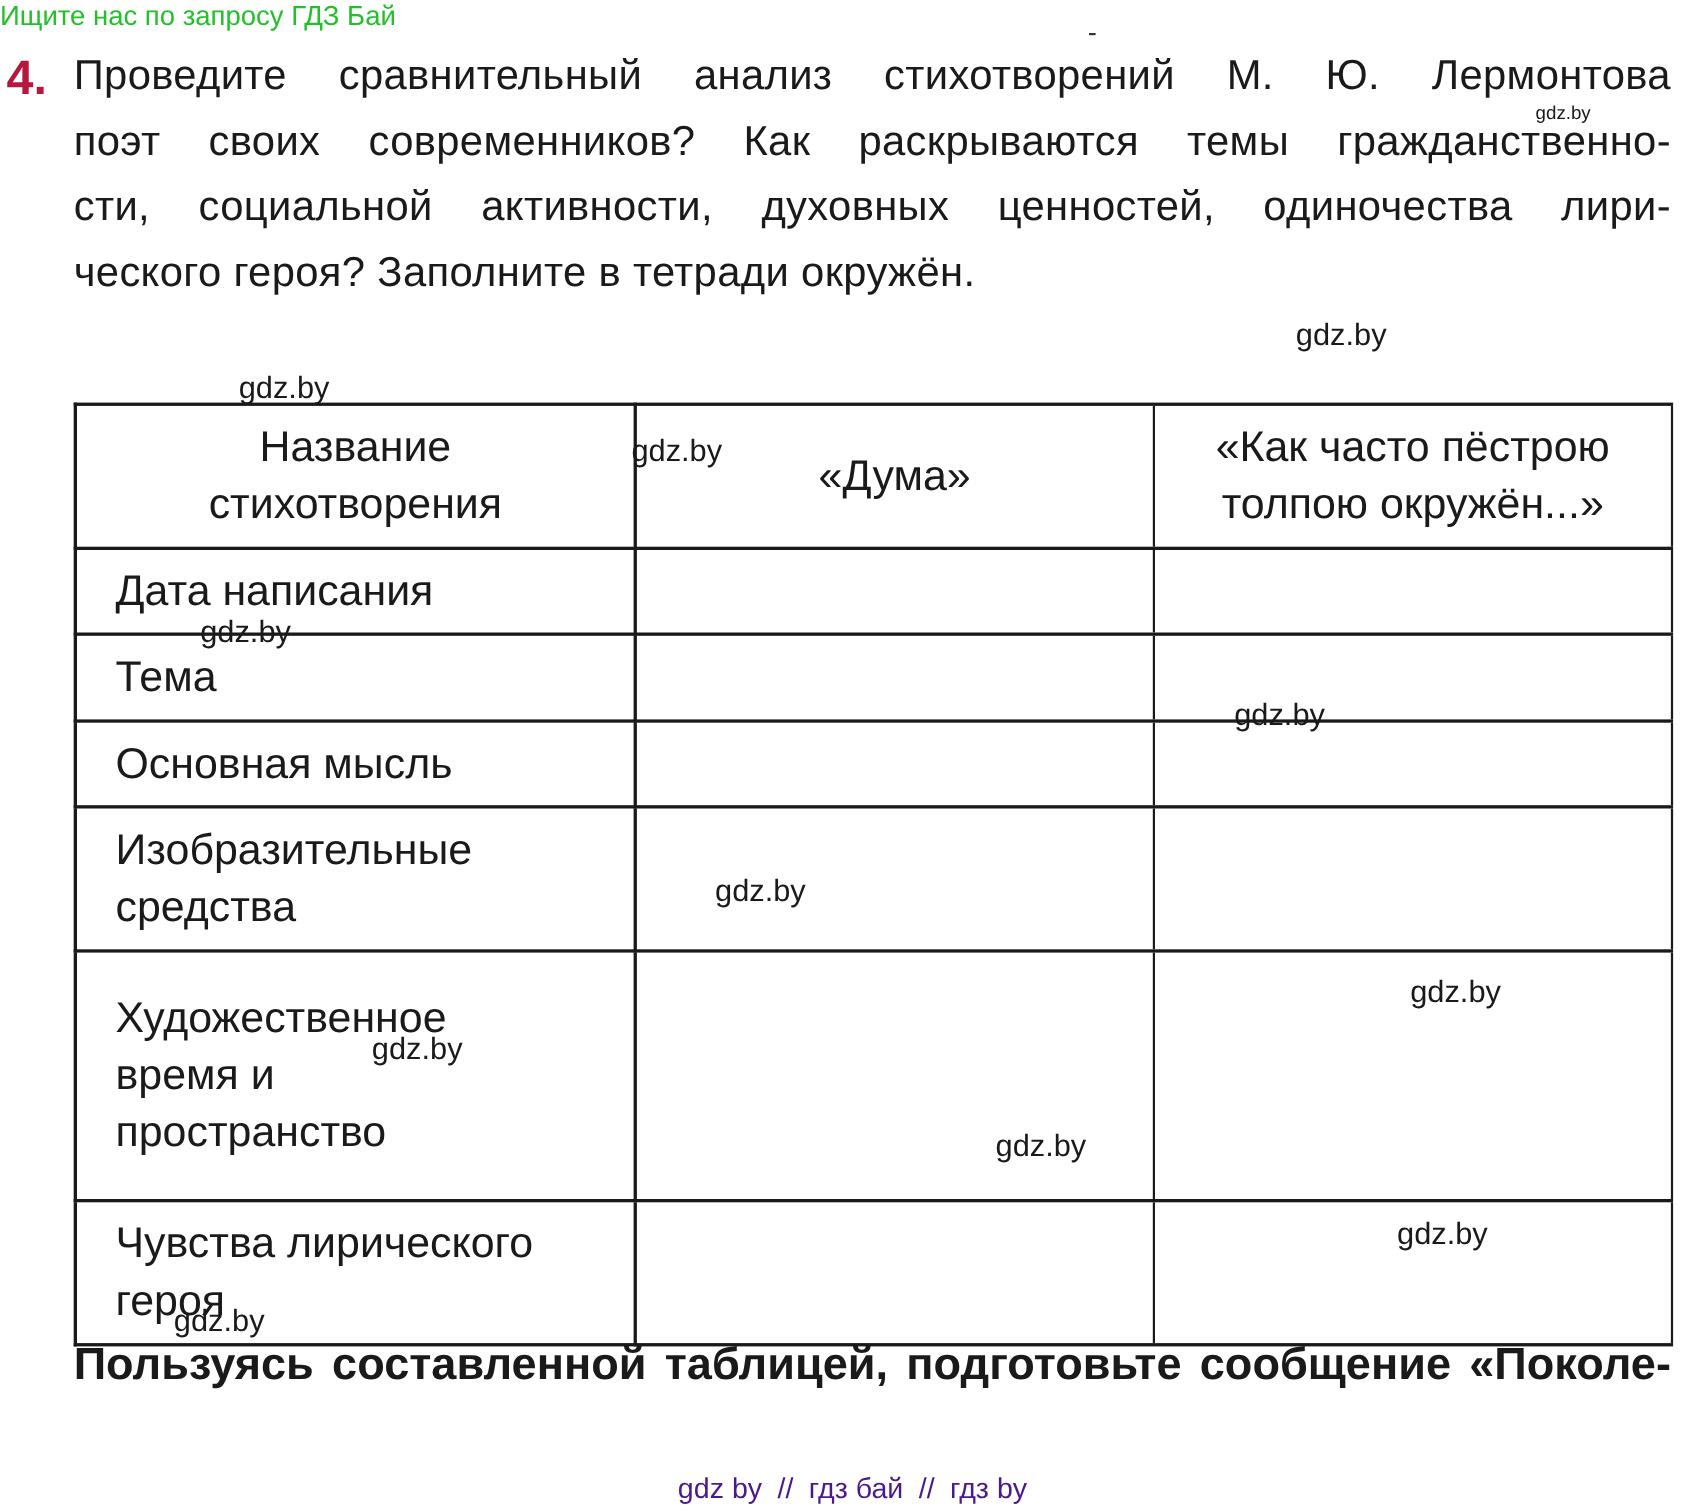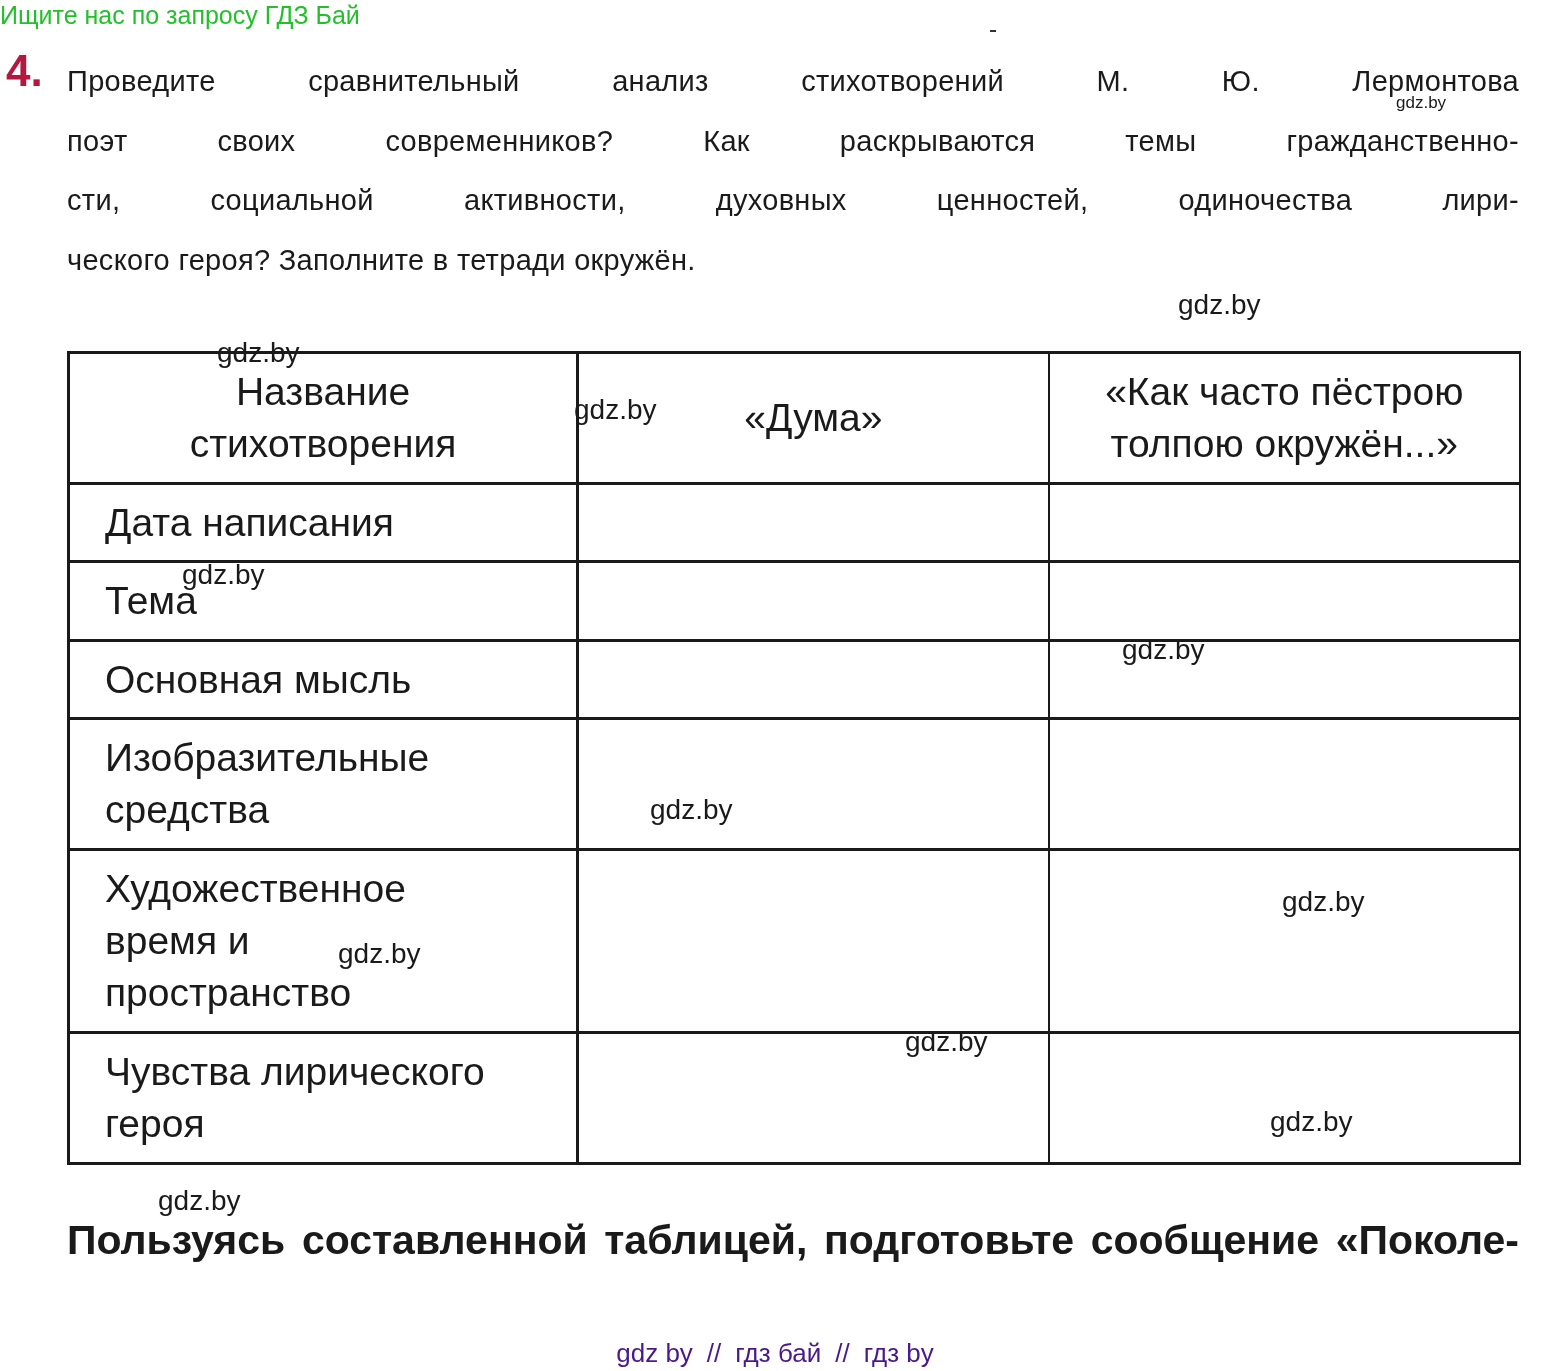--- a/index.html
+++ b/index.html
@@ -3,25 +3,25 @@
 <meta charset="utf-8">
 <style>
   html, body { margin: 0; padding: 0; background: #ffffff; }
   body { width: 1550px; height: 1371px; position: relative; overflow: hidden;
          font-family: "Liberation Sans", "DejaVu Sans", sans-serif; color: #1a1a1a; }
   .top-banner { position: absolute; top: 0; left: 0; width: 1550px; text-align: left;
                 font-size: 25px; line-height: 30px; color: #22c02a; }
   .task { position: absolute; left: 0; top: 40px; width: 1550px; }
   .task-num { position: absolute; left: 6px; top: 6px; font-size: 44px; font-weight: bold;
               color: #b5173f; line-height: 50px; }
-  .task-text { position: absolute; left: 67px; top: 12px; width: 1452px; font-size: 29px;
+  .task-text { position: absolute; left: 67px; top: 0; width: 1452px; font-size: 38px;
                line-height: 59.5px; text-align: justify; letter-spacing: 0.3px; }
   .task-text .line { display: block; text-align-last: justify; white-space: nowrap; height: 59.5px; }
   .task-text .line.last { text-align-last: left; }
-  table.cmp { position: absolute; left: 67px; top: 351px; width: 1454px; border-collapse: collapse; }
+  table.cmp { position: absolute; left: 67px; top: 366px; width: 1454px; border-collapse: collapse; }
   table.cmp td { border: 3px solid #1a1a1a; vertical-align: middle; font-size: 39px; line-height: 52px; padding: 0 0 0 35px; }
   table.cmp td.c1 { width: 449px; border-left-width: 3px; }
   table.cmp td.c2, table.cmp td.c3 { border-left-width: 2px; border-right-width: 2px; }
   table.cmp td.c2 { width: 448px; padding: 0; }
   table.cmp td.c3 { width: 449px; padding: 0; }
   table.cmp tr.head td { text-align: center; padding: 0; }
   .wm { position: absolute; font-size: 28px; color: #1a1a1a; line-height: 30px; }
   .wm.small { font-size: 17px; }
   .final { position: absolute; left: 67px; top: 1211px; width: 1452px; font-size: 41px; line-height: 59.5px; font-weight: bold; }
   .final .line { display: block; text-align: justify; text-align-last: justify; white-space: nowrap; height: 59.5px; }
@@ -83,21 +83,21 @@
     <td class="c3"></td>
   </tr>
   <tr style="height:131px">
     <td class="c1">
       <div>Изобразительные</div>
       <div>средства</div>
     </td>
     <td class="c2"></td>
     <td class="c3"></td>
   </tr>
-  <tr style="height:183px">
+  <tr style="height:227px">
     <td class="c1">
       <div>Художественное</div>
       <div>время и</div>
       <div>пространство</div>
     </td>
     <td class="c2"></td>
     <td class="c3"></td>
   </tr>
   <tr style="height:131px">
     <td class="c1">

